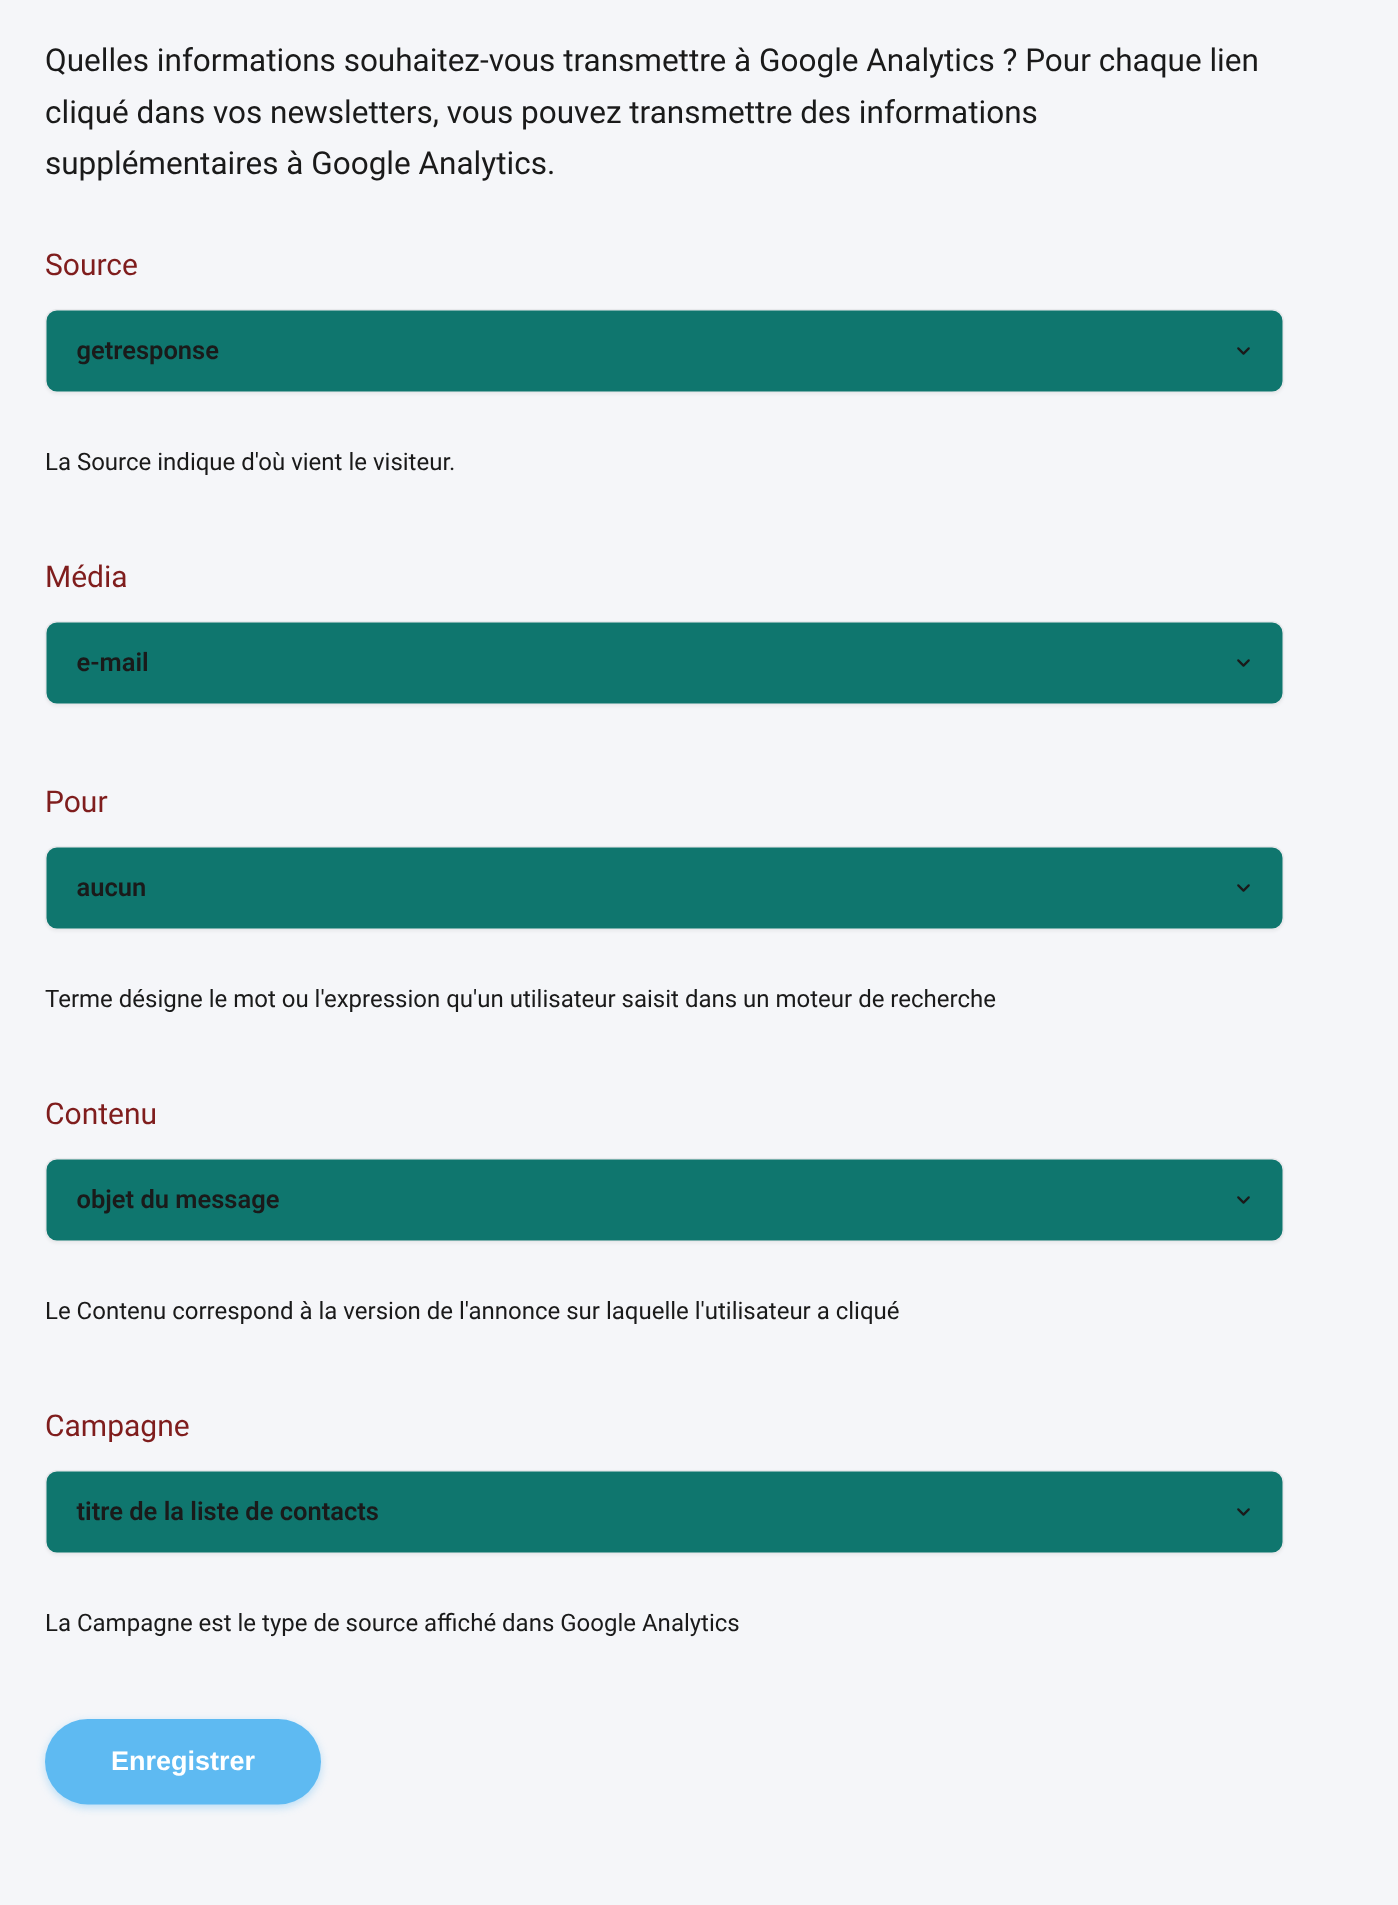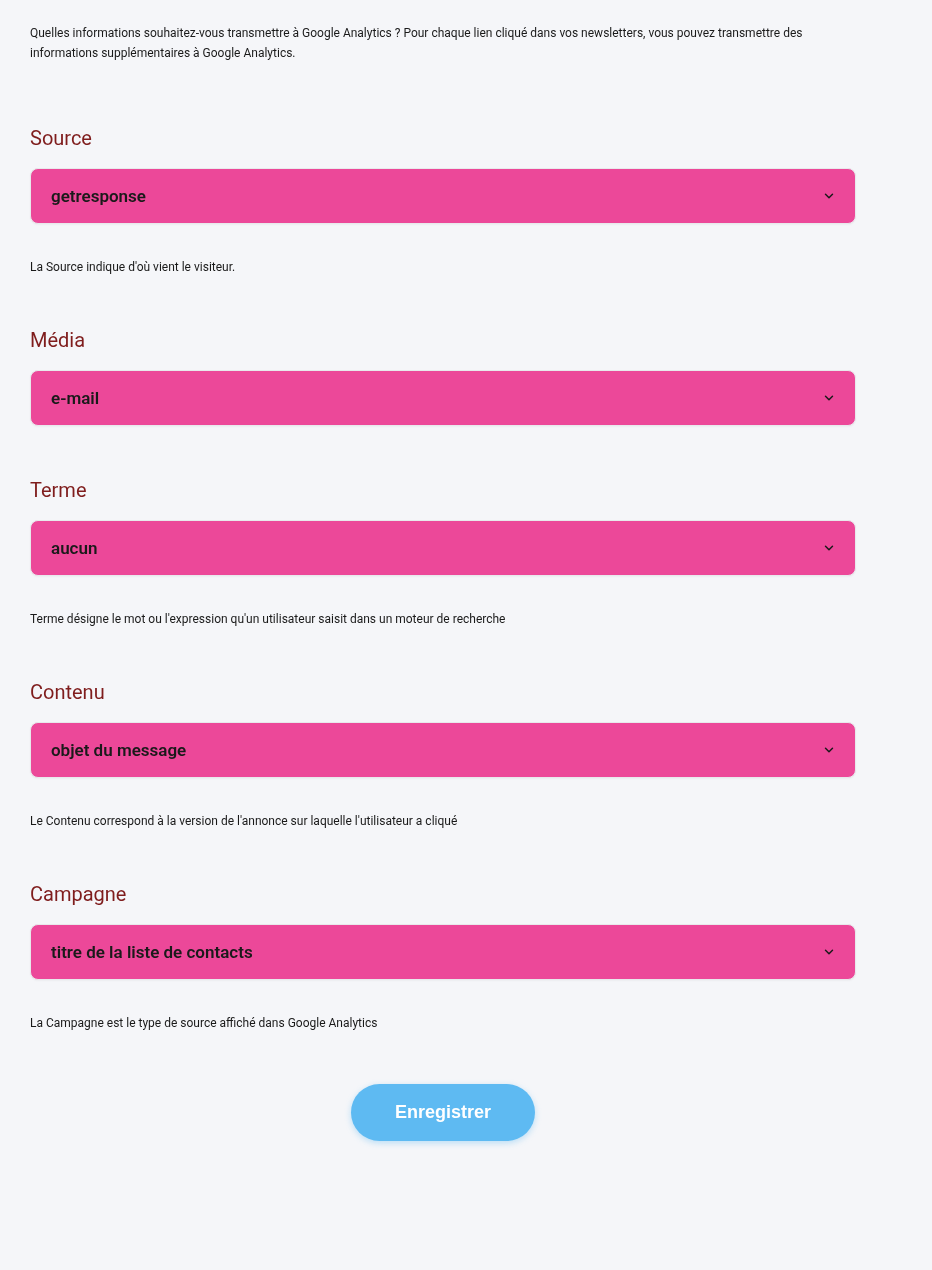--- a/index.html
+++ b/index.html
@@ -8,24 +8,24 @@
       box-sizing: border-box;
     }
     body {
       font-family: -apple-system, BlinkMacSystemFont, "Segoe UI", Roboto, Helvetica, Arial, sans-serif;
       background-color: #f5f6f9;
       padding: 24px 30px;
       color: #1a1a1a;
       width: 932px;
     }
     .intro-text {
-      font-size: 12px;
+      font-size: 21px;
       line-height: 1.65;
       color: #1a1a1a;
-      margin-bottom: 62px;
+      margin-bottom: 36px;
       max-width: 820px;
     }
     .field-group {
       margin-bottom: 52px;
     }
     .field-group:last-of-type {
       margin-bottom: 42px;
     }
     .field-label {
       font-size: 20px;
@@ -33,21 +33,21 @@
       margin-bottom: 18px;
       display: block;
     }
     .select-wrapper {
       position: relative;
       width: 826px;
       margin-bottom: 34px;
     }
     .select-box {
       width: 100%;
-      background-color: #ec4899;
+      background-color: #0f766e;
       border: 1px solid #e8e9ec;
       border-radius: 8px;
       padding: 17px 50px 17px 20px;
       font-size: 17px;
       font-weight: 600;
       color: #1a1a1a;
       cursor: pointer;
       display: flex;
       align-items: center;
       justify-content: space-between;
@@ -61,27 +61,27 @@
       width: 14px;
       height: 14px;
       pointer-events: none;
     }
     .chevron-icon svg {
       width: 100%;
       height: 100%;
       display: block;
     }
     .field-description {
-      font-size: 12px;
+      font-size: 16px;
       line-height: 1.5;
       color: #1a1a1a;
     }
     .actions {
       display: flex;
-      justify-content: center;
+      justify-content: flex-start;
       width: 826px;
       margin-top: 10px;
     }
     .save-button {
       background-color: #5ebaf2;
       color: #ffffff;
       border: none;
       border-radius: 30px;
       padding: 18px 44px;
       font-size: 18px;
@@ -118,21 +118,21 @@
     </div>
     <span class="chevron-icon">
       <svg viewBox="0 0 24 24" fill="none" stroke="#1a1a1a" stroke-width="2.5" stroke-linecap="round" stroke-linejoin="round">
           <polyline points="6 9 12 15 18 9"></polyline>
         </svg>
     </span>
   </div>
 </div>
 
 <div class="field-group">
-  <label class="field-label">Terme</label>
+  <label class="field-label">Pour</label>
   <div class="select-wrapper">
     <div class="select-box">
       <span>aucun</span>
     </div>
     <span class="chevron-icon">
       <svg viewBox="0 0 24 24" fill="none" stroke="#1a1a1a" stroke-width="2.5" stroke-linecap="round" stroke-linejoin="round">
           <polyline points="6 9 12 15 18 9"></polyline>
         </svg>
     </span>
   </div>

